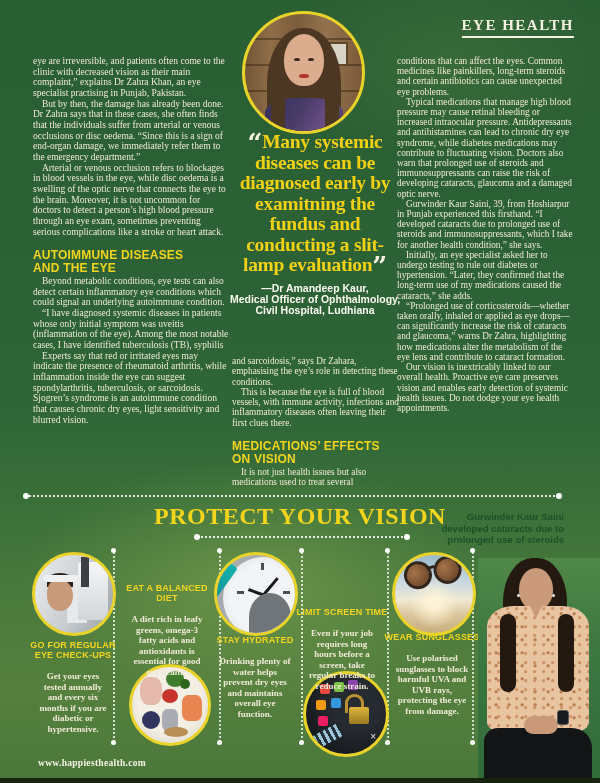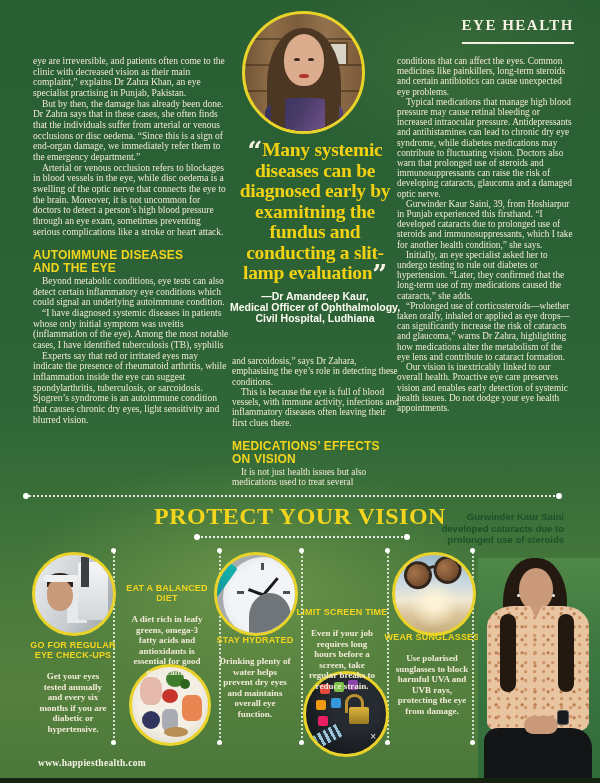--- a/index.html
+++ b/index.html
@@ -6,21 +6,21 @@
   .page{position:relative;width:600px;height:783px;overflow:hidden;
     font-family:"Liberation Serif",serif;
     background:
       radial-gradient(ellipse 55% 22% at 42% 74%, rgba(195,215,105,.28), transparent 70%),
       radial-gradient(ellipse 40% 18% at 75% 8%, rgba(160,190,90,.12), transparent 70%),
       linear-gradient(180deg,#2a5e33 0%,#2c6236 38%,#2f6637 52%,#3a6f39 64%,#497a3c 76%,#55803e 88%,#4a783a 100%);}
   .page-edge{position:absolute;left:0;right:0;bottom:0;height:5px;background:#15230f;}
 
   
   .eyebrow{position:absolute;top:17px;right:26px;color:#f5f1e2;font-weight:bold;
-    font-size:15px;letter-spacing:1.5px;border-bottom:2px solid #f5f1e2;padding-bottom:8px;
+    font-size:15px;letter-spacing:1.5px;border-bottom:2px solid #f5f1e2;padding-bottom:2px;
     font-family:"Liberation Serif",serif;}
 
   
   .circ{border-radius:50%;overflow:hidden;position:absolute;border:3px solid #e9d32b;}
   .doc-photo{left:242px;top:11px;width:117px;height:117px;
     background:linear-gradient(90deg,#735536 0%,#8f6d47 22%,#7c5d3c 45%,#93734e 70%,#7a5a39 100%);}
   .doc-plank{position:absolute;inset:0;background:repeating-linear-gradient(180deg,transparent 0 24px,rgba(50,32,14,.45) 24px 26px);}
   .doc-frame{position:absolute;width:16px;height:20px;background:#d8d4c8;border:2px solid #5e4729;}
   .doc-frame.f1{right:14px;top:28px;}
   .doc-frame.f2{right:34px;top:30px;}
@@ -37,21 +37,21 @@
   .col{position:absolute;color:#f1ead6;}
   .col p{margin:0;}
   .col .ind{text-indent:9px;}
   .col1{left:33px;top:56px;width:197px;font-size:9.5px;line-height:10.65px;}
   .colmid{left:232px;top:356px;width:167px;font-size:9.3px;line-height:10.3px;}
   .col3{left:397px;top:56px;width:178px;font-size:9.3px;line-height:10.2px;}
   .col h3{color:#f2d41e;font-family:"Liberation Sans",sans-serif;font-size:12px;line-height:12.5px;
     margin:12px 0 2px;letter-spacing:.2px;max-width:162px;}
 
   
-  .quote{position:absolute;left:228px;top:140px;width:174px;text-align:center;}
+  .quote{position:absolute;left:228px;top:132px;width:174px;text-align:center;}
   .quote-text{color:#f2d112;font-weight:bold;font-size:19.5px;line-height:20.5px;letter-spacing:-.3px;
     font-family:"Liberation Serif",serif;}
   .qmark{color:#f6f2e2;font-size:26px;line-height:0;vertical-align:-4px;font-family:"DejaVu Serif",serif;}
   .quote-author{color:#fdfbf2;font-family:"Liberation Sans",sans-serif;font-weight:bold;font-size:10.5px;margin-top:6px;line-height:12px;}
   .quote-role{color:#fdfbf2;font-family:"Liberation Sans",sans-serif;font-weight:bold;font-size:10.5px;line-height:11.5px;}
 
   
   .dots-h{position:absolute;height:0;border-top:2px dotted rgba(255,255,255,.85);}
   .dots-v{position:absolute;width:0;border-left:2px dotted rgba(255,255,255,.75);}
   .dot{position:absolute;width:6px;height:6px;border-radius:50%;background:#fff;}

